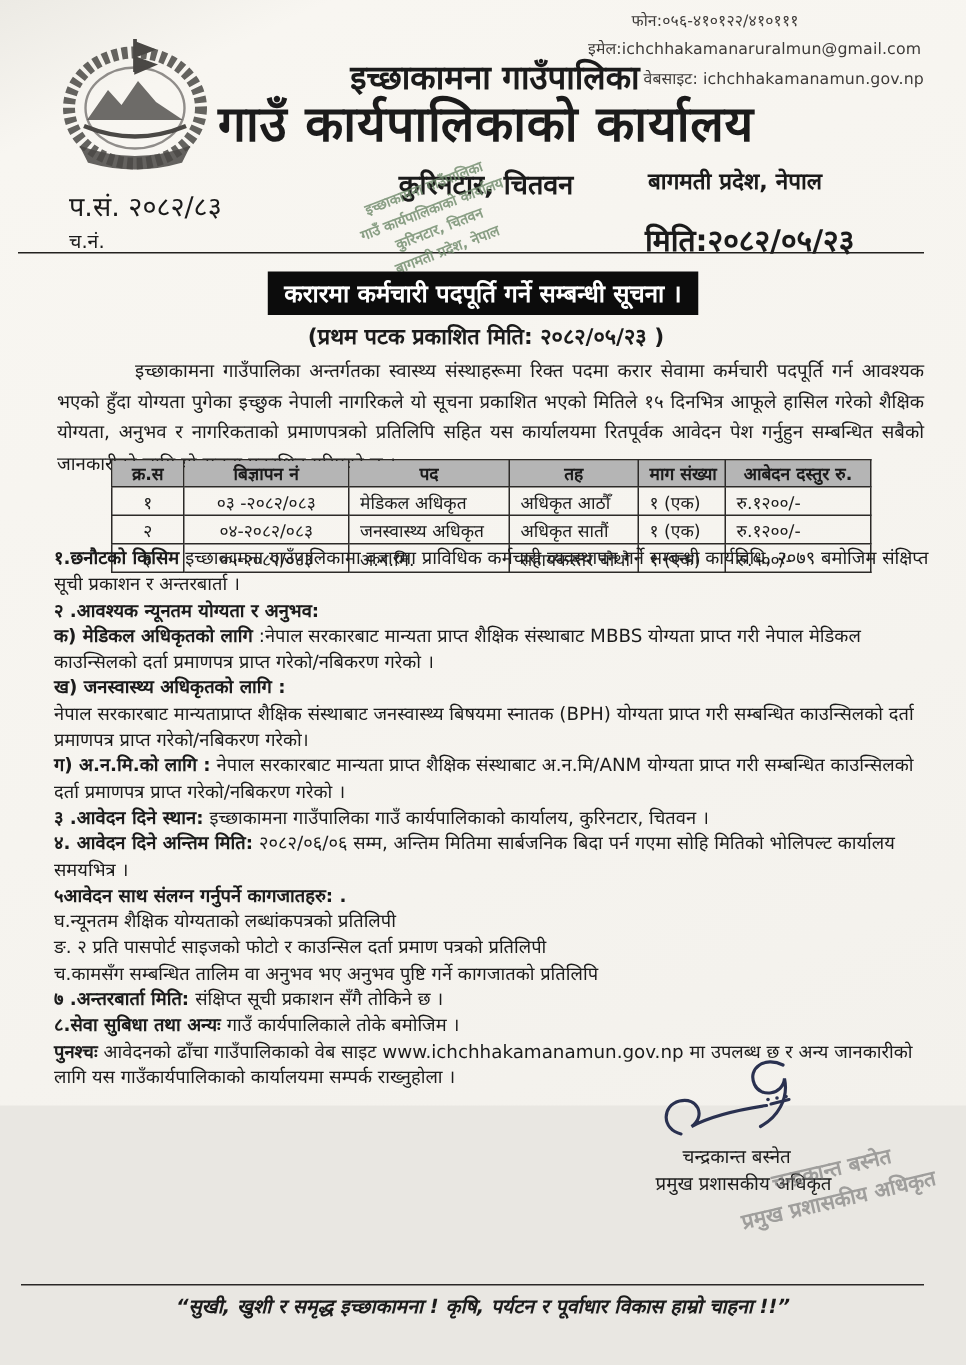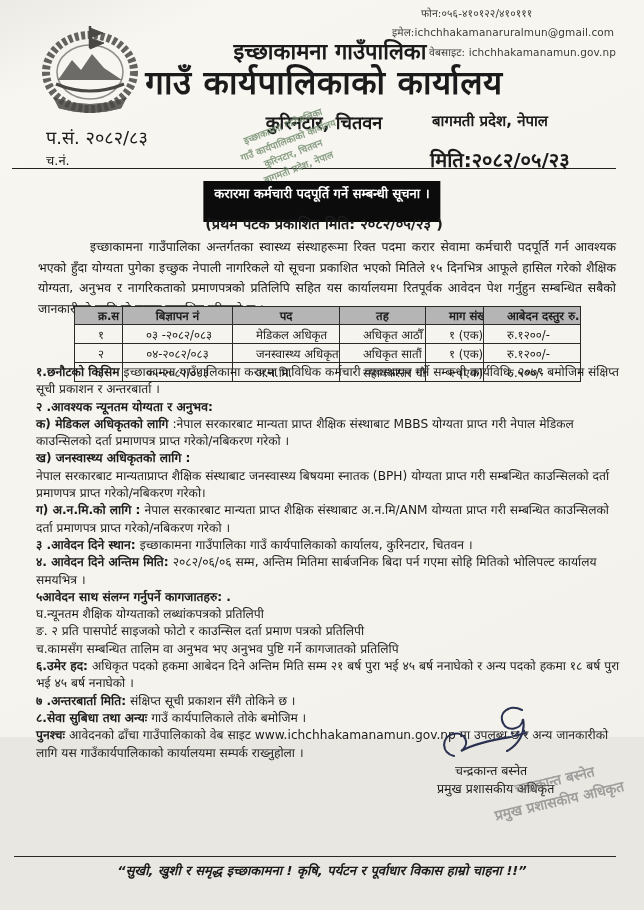--- a/index.html
+++ b/index.html
@@ -37,35 +37,35 @@
     transform:rotate(-21deg);
     color:var(--stamp-green,#6f8a6b); opacity:.8;
     font-size:9.5px; font-weight:bold; line-height:1.55; text-align:center;
     pointer-events:none;
   }
 
   
   .title-bar {
     top:181px; left:50%; transform:translateX(-50%);
     background:var(--bar-bg,#0c0c0c); color:var(--bar-fg,#ffffff);
-    font-weight:bold; font-size:13px; padding:3px 11px 20px; white-space:nowrap;
+    font-weight:bold; font-size:16px; padding:3px 11px 4px; white-space:nowrap;
   }
   .subtitle { top:213px; left:0; width:648px; text-align:center; font-weight:bold; font-size:14.5px; }
   .intro {
     top:237px; left:38px; width:578px; margin:0;
     font-size:12.4px; line-height:20.6px; text-align:justify; text-indent:52px;
   }
 
   
   .vtable {
     top:306px; left:74px; width:506px;
     border-collapse:collapse; table-layout:fixed;
     font-size:11.6px;
   }
-  .vtable th, .vtable td { border:1.5px solid #2c2a28; padding:1px 23px; height:18px; overflow:hidden; white-space:nowrap; }
+  .vtable th, .vtable td { border:1.5px solid #2c2a28; padding:1px 7px; height:18px; overflow:hidden; white-space:nowrap; }
   .vtable th { background:var(--thead-bg,#b5b5b5); font-weight:bold; text-align:center; }
   .vtable td { height:19px; }
   .vtable td.c { text-align:center; }
   .col1{width:48px}.col2{width:110px}.col3{width:107px}.col4{width:86px}.col5{width:58px}.col6{width:97px}
 
   
   .sections { top:364px; left:36px; width:584px; font-size:12.2px; line-height:17.3px; }
   .sec { margin:0; }
   .sec b { margin-right:4px; }
   .docrow span { display:inline-block; }
@@ -200,23 +200,20 @@
     </div>
     <div class="sec">
       <b>४. आवेदन दिने अन्तिम मिति:</b><span>२०८२/०६/०६  सम्म,  अन्तिम मितिमा सार्बजनिक बिदा पर्न गएमा सोहि मितिको भोलिपल्ट कार्यालय समयभित्र ।</span>
     </div>
     <div class="sec">
       <b>५आवेदन साथ संलग्न गर्नुपर्ने कागजातहरु: .</b>
     </div>
     <div class="sec"><span>घ.न्यूनतम शैक्षिक योग्यताको लब्धांकपत्रको  प्रतिलिपी</span></div>
     <div class="sec"><span>ङ. २ प्रति पासपोर्ट साइजको फोटो र काउन्सिल दर्ता प्रमाण पत्रको प्रतिलिपी</span></div>
     <div class="sec"><span>च.कामसँग सम्बन्धित तालिम वा अनुभव भए अनुभव पुष्टि गर्ने कागजातको प्रतिलिपि</span></div>
-    <div class="sec">
-      <b>६.उमेर हद:</b><span>अधिकृत पदको हकमा आबेदन दिने अन्तिम मिति सम्म २१ बर्ष पुरा भई ४५ बर्ष ननाघेको र अन्य पदको हकमा १८ बर्ष पुरा भई ४५ बर्ष ननाघेको ।</span>
-    </div>
     <div class="sec">
       <b>७ .अन्तरबार्ता मिति:</b><span>संक्षिप्त सूची प्रकाशन सँगै तोकिने छ ।</span>
     </div>
     <div class="sec">
       <b>८.सेवा सुबिधा तथा अन्यः</b><span>गाउँ कार्यपालिकाले तोके बमोजिम ।</span>
     </div>
     <div class="sec">
       <b>पुनश्चः</b><span>आवेदनको ढाँचा गाउँपालिकाको वेब साइट www.ichchhakamanamun.gov.np मा उपलब्ध छ र अन्य जानकारीको लागि यस गाउँकार्यपालिकाको कार्यालयमा सम्पर्क राख्नुहोला ।</span>
     </div>
   </div>

